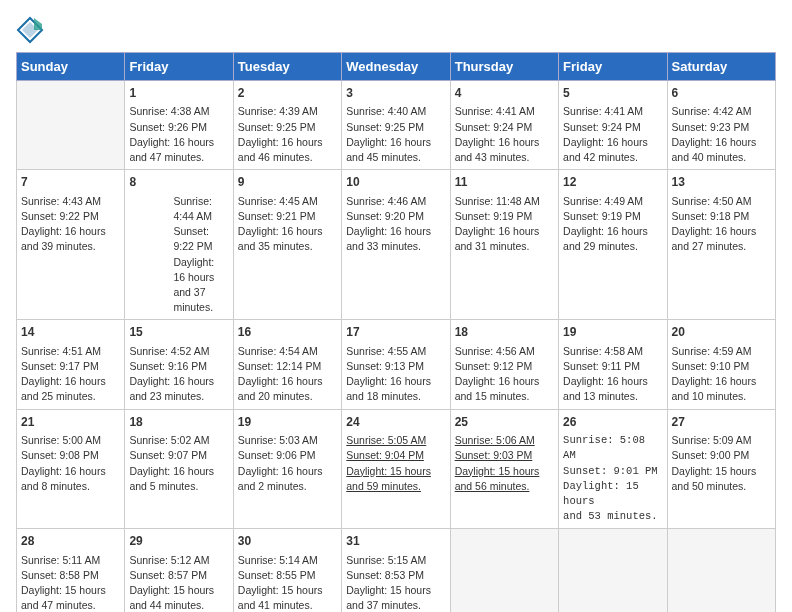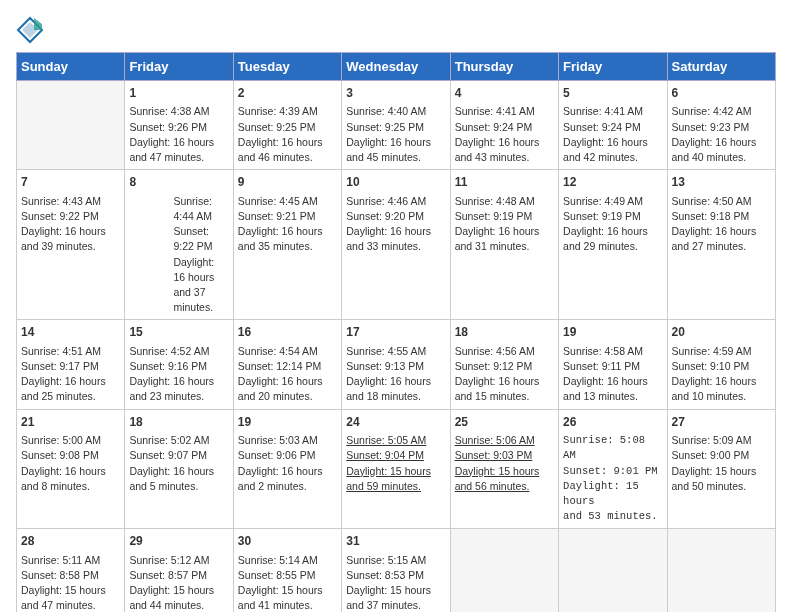--- a/index.html
+++ b/index.html
@@ -191,21 +191,21 @@
         </td>
         <td>
           <span class="day-num">10</span>
           <div class="day-info" style="white-space: pre-line;">Sunrise: 4:46 AM
 Sunset: 9:20 PM
 Daylight: 16 hours
 and 33 minutes.</div>
         </td>
         <td>
           <span class="day-num">11</span>
-          <div class="day-info" style="white-space: pre-line;">Sunrise: 4:48 AM
+          <div class="day-info" style="white-space: pre-line;">Sunrise: 11:48 AM
 Sunset: 9:19 PM
 Daylight: 16 hours
 and 31 minutes.</div>
         </td>
         <td>
           <span class="day-num">12</span>
           <div class="day-info" style="white-space: pre-line;">Sunrise: 4:49 AM
 Sunset: 9:19 PM
 Daylight: 16 hours
 and 29 minutes.</div>

